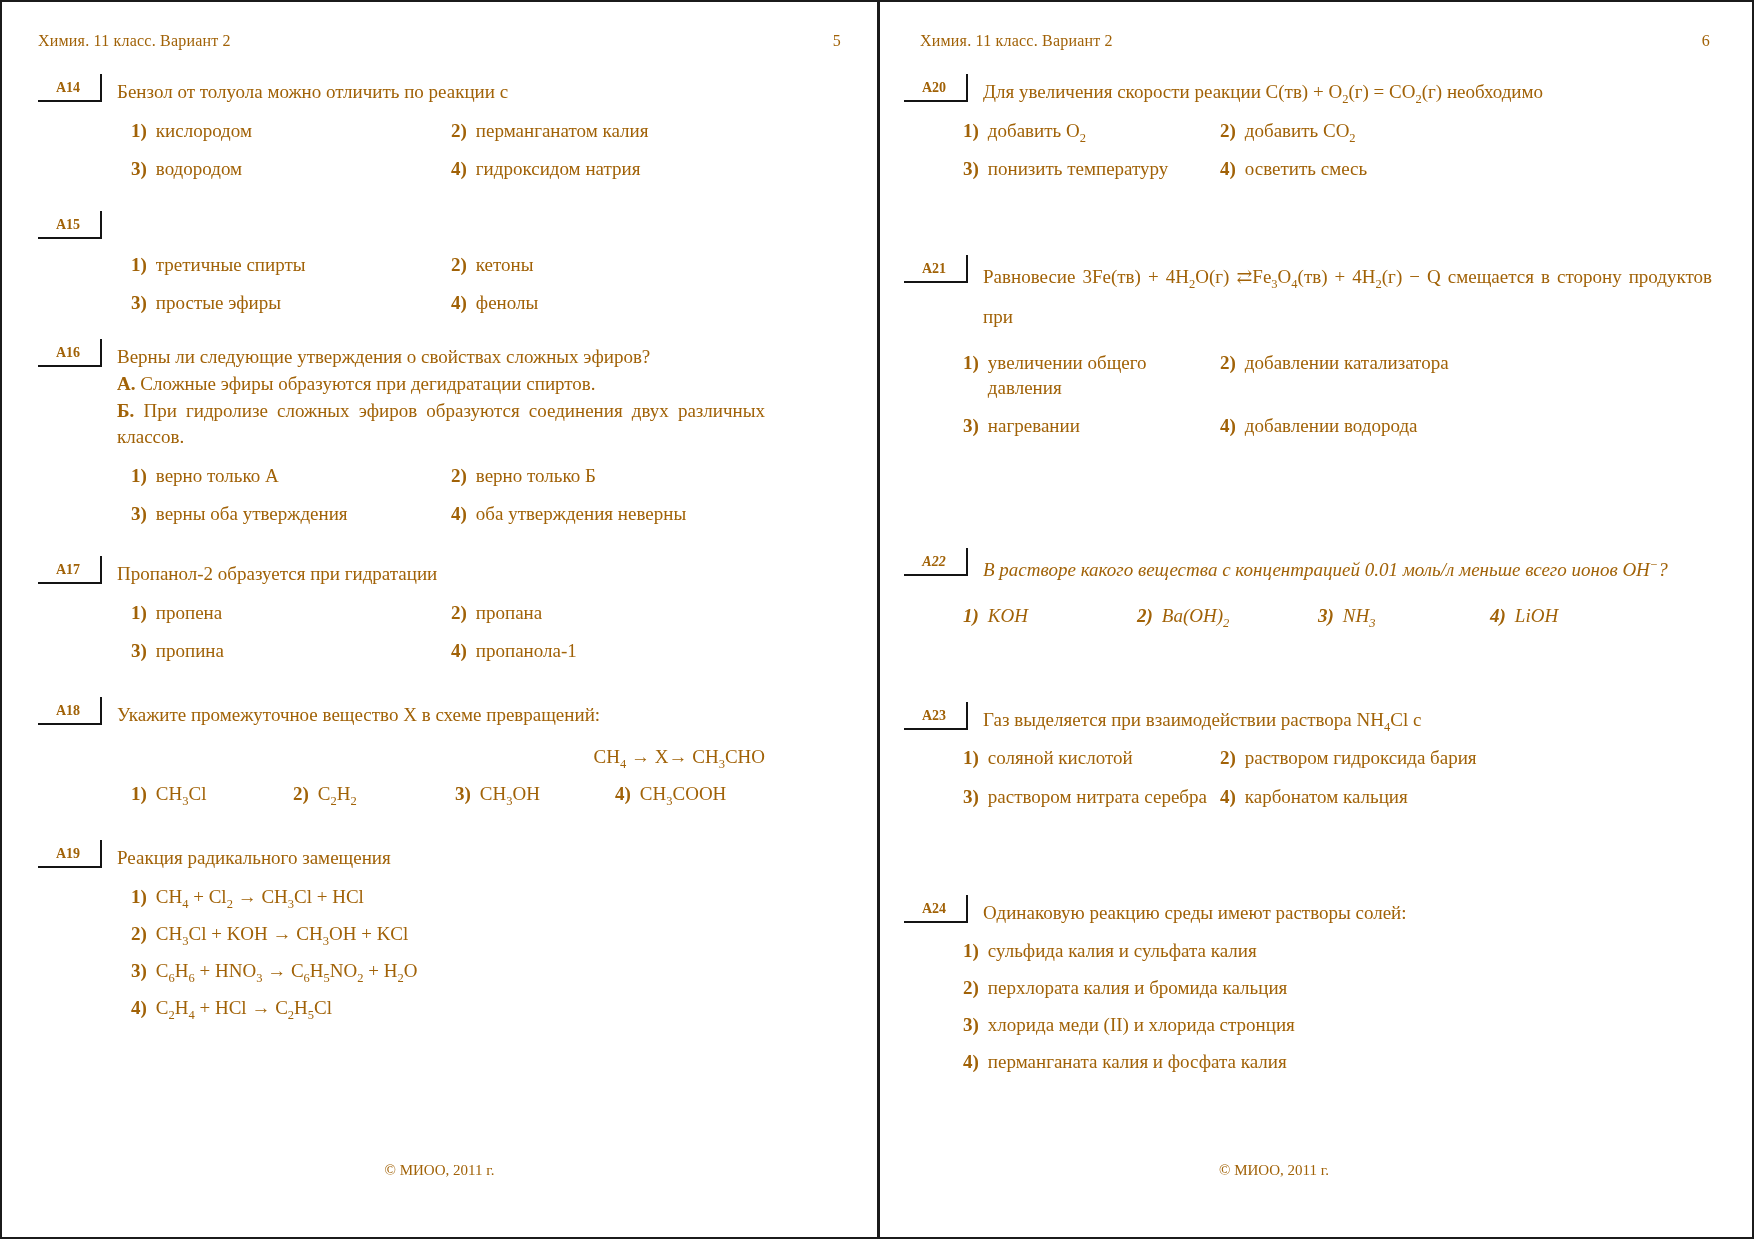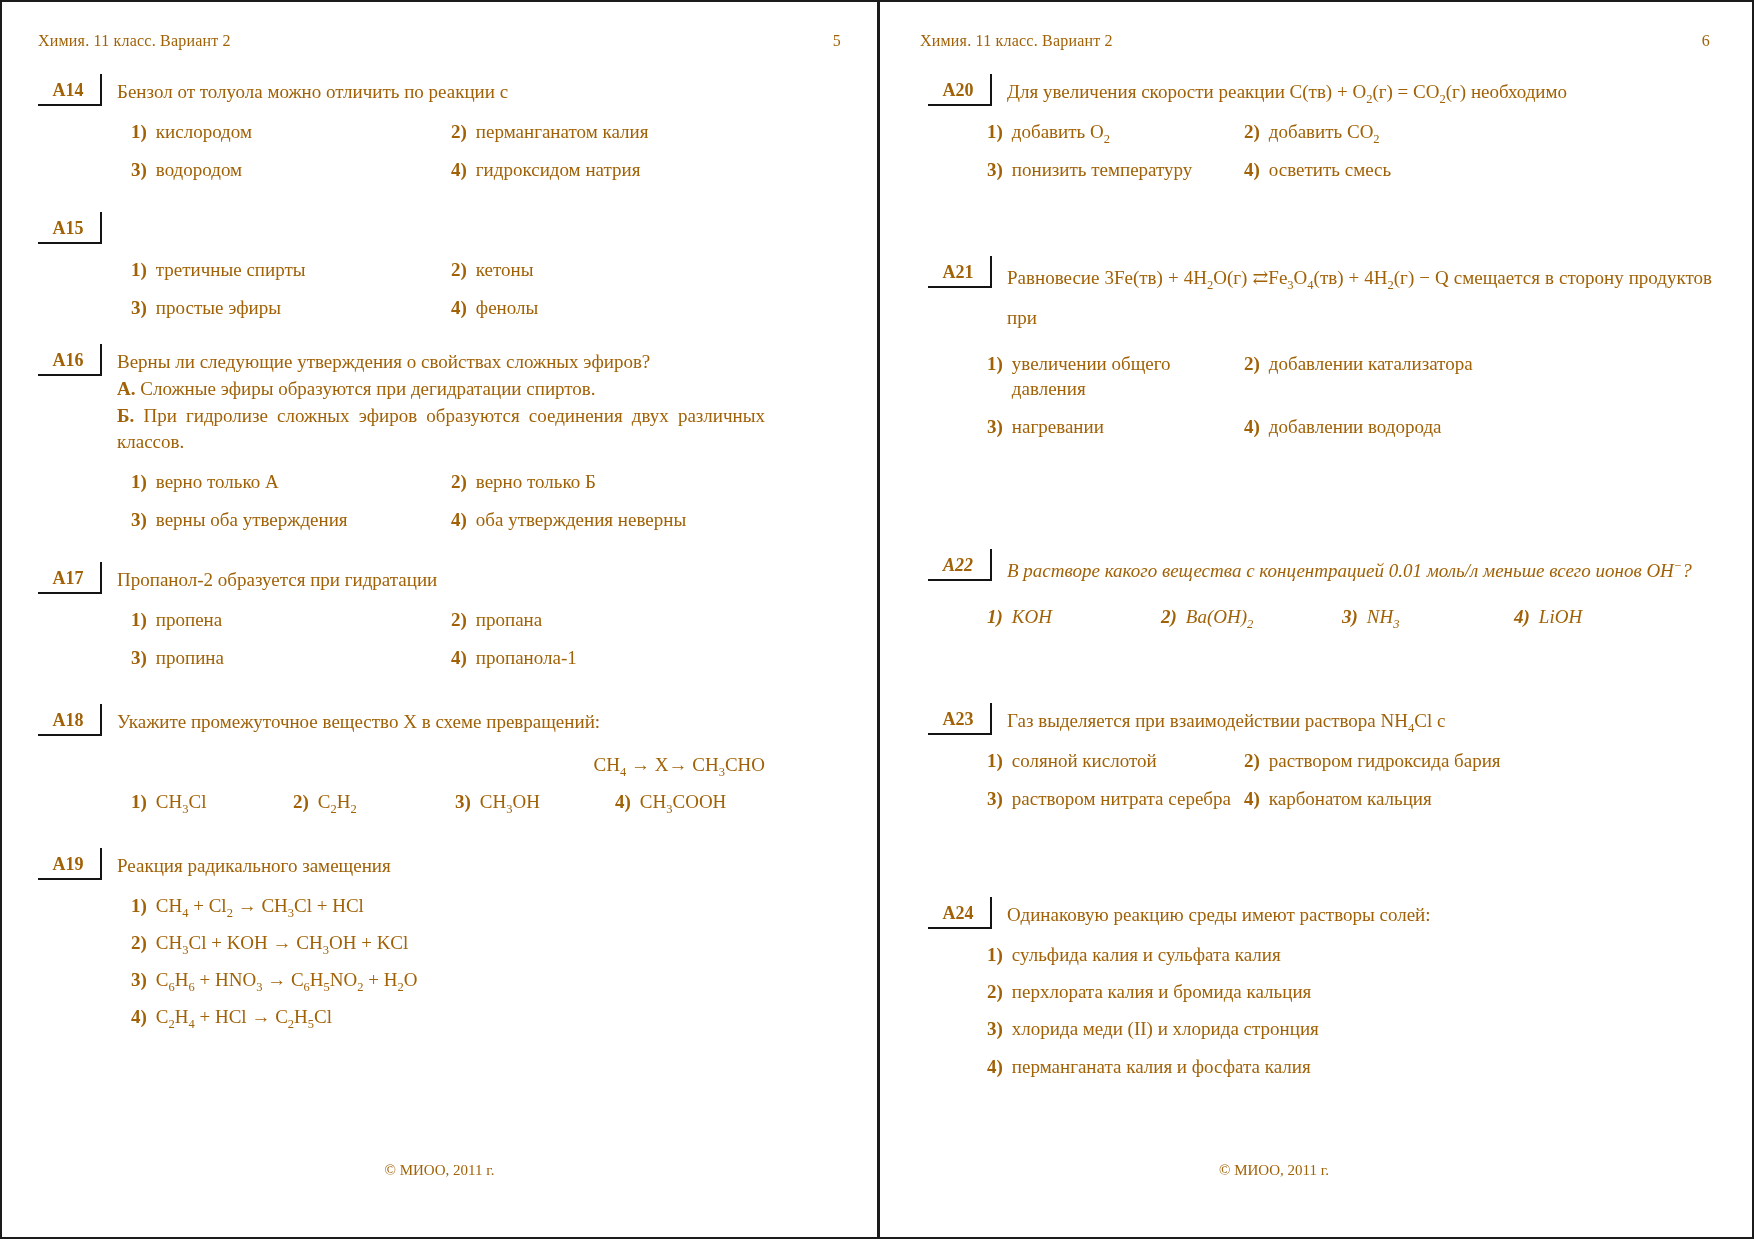--- a/index.html
+++ b/index.html
@@ -13,29 +13,29 @@
   .page{position:absolute;top:0;height:100%;box-sizing:border-box;}
   .page-left{left:0;width:875px;}
   .page-right{left:878px;width:874px;}
 
   .page-header{display:flex;justify-content:space-between;align-items:baseline;font-size:16px;letter-spacing:.2px;}
   .page-left  .page-header{padding:30px 36px 0 36px;}
   .page-right .page-header{padding:30px 44px 0 40px;}
 
   .content{box-sizing:border-box;}
   .page-left  .content{padding:0 112px 0 36px;}
-  .page-right .content{padding:0 42px 0 48px;}
+  .page-right .content{padding:0 42px 0 24px;}
 
   .question{margin-top:24px;}
   .mt30{margin-top:30px;} .mt26{} .mt34{margin-top:34px;}
   .mt74{margin-top:74px;} .mt110{margin-top:110px;font-style:italic;} .mt86{margin-top:86px;}
 
   .q-row{display:flex;align-items:flex-start;gap:15px;}
   .q-label{
-    flex:none;font-weight:bold;font-size:18px;line-height:1;
+    flex:none;font-weight:bold;font-size:14px;line-height:1;
     min-width:40px;text-align:center;
     padding:7px 12px 5px 10px;
     border-bottom:2px solid #141414;border-right:2px solid #141414;
   }
   .q-body{flex:1;min-width:0;}
   .q-text{font-size:19px;line-height:1.35;padding-top:5px;}
   .q-text.tall{line-height:2.1;padding-top:2px;}
   .justify{text-align:justify;}
   .statement{font-size:19px;line-height:1.38;margin:1px 0 0 0;}
   .st-mark{font-weight:bold;}

